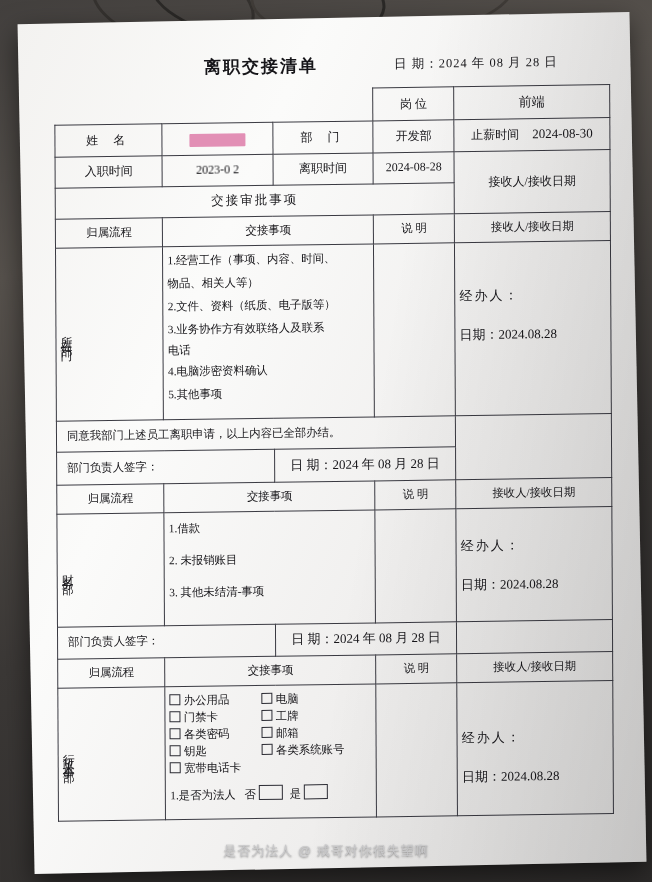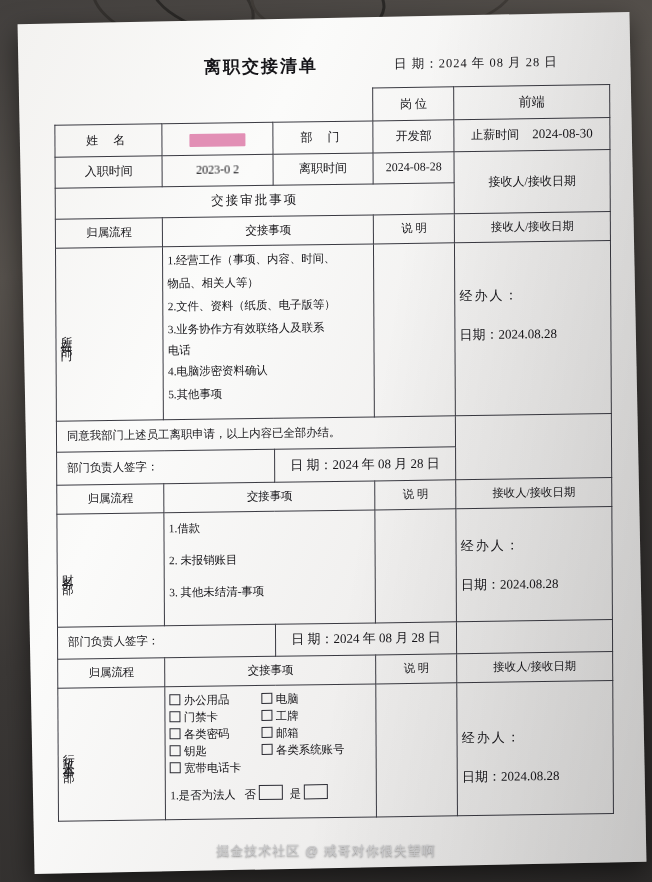--- a/index.html
+++ b/index.html
@@ -218,14 +218,14 @@
           <td class="top" style="padding-top:46px;">
             <div class="big" style="margin-bottom:22px;letter-spacing:2px;">经办人：</div>
             <div class="big">日期：2024.08.28</div>
           </td>
         </tr>
       </tbody>
         </table>
     </div>
   </div>
 
-  <div class="wm">掘金技术社区 @ 戒哥对你很失望啊</div>
+  <div class="wm">是否为法人 @ 戒哥对你很失望啊</div>
 </div>
 
 </body></html>

